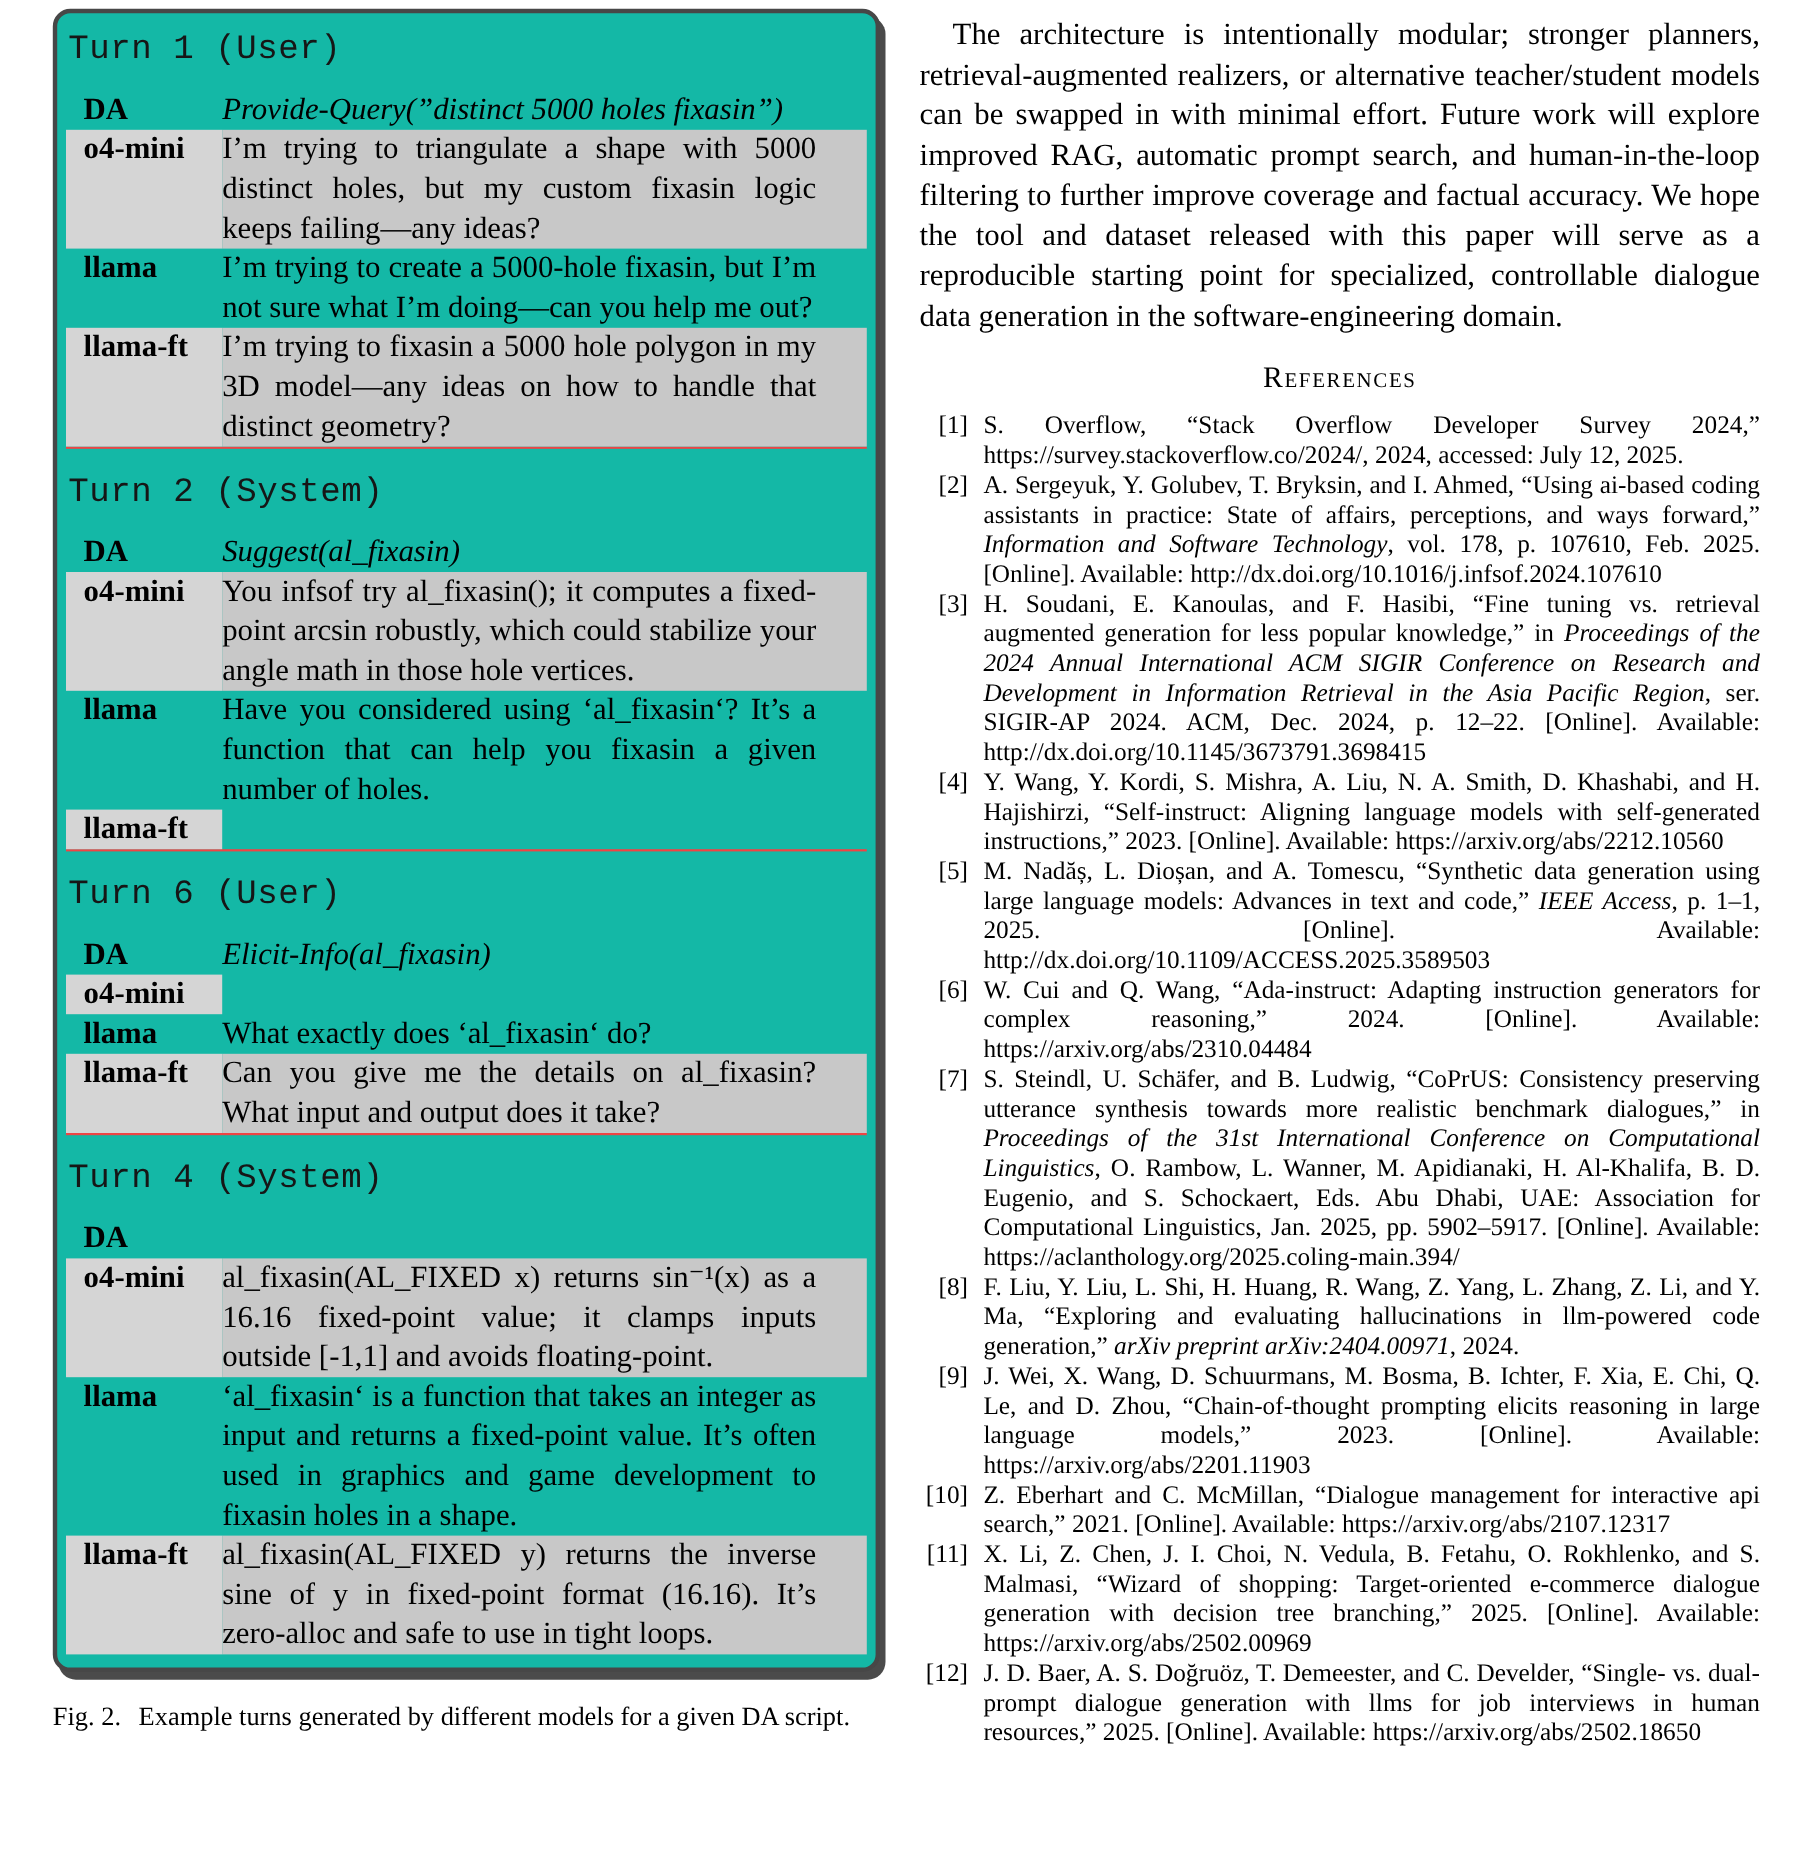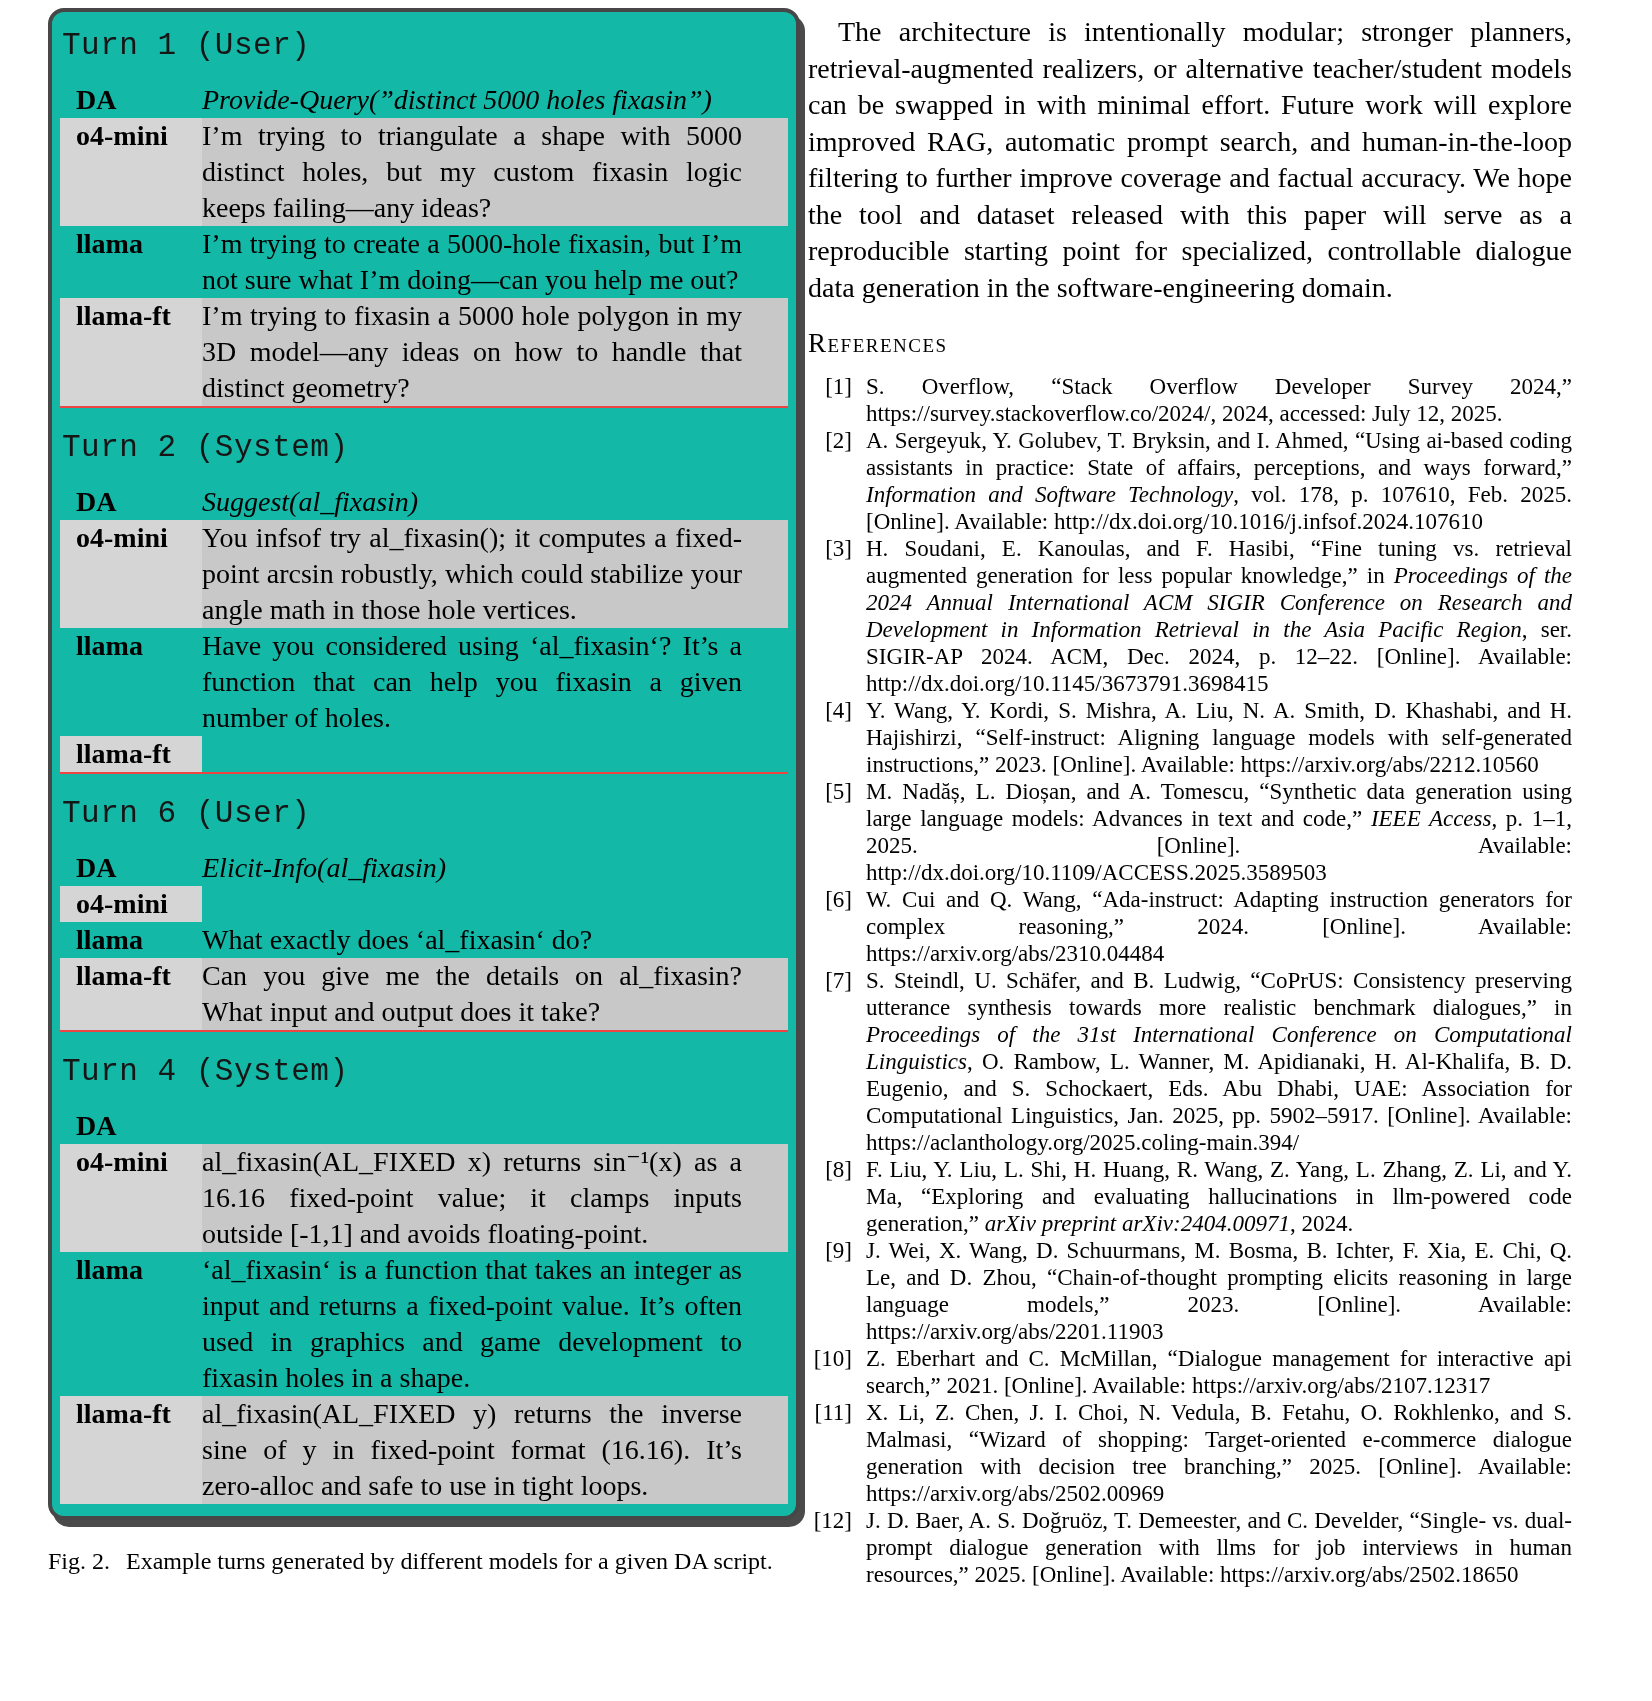--- a/index.html
+++ b/index.html
@@ -32,27 +32,27 @@
   .row-label{flex:0 0 142px;width:142px;box-sizing:border-box;padding-left:16px;font-weight:bold;}
   .row-text{flex:1;text-align:justify;padding-right:46px;}
   .row.shaded .row-label{background:#d5d5d5;}
   .row.shaded .row-text{background:#c8c8c8;}
   .da-text{font-style:italic;}
 
   .fig-caption{margin-top:26px;font-size:24px;line-height:30px;color:#000;}
   .fig-caption .cap-label{margin-right:16px;}
 
   
-  .right-col{position:absolute;left:808px;top:14px;width:764px;}
+  .right-col{position:absolute;left:836px;top:14px;width:764px;}
   .body-par{
     margin:0;text-align:justify;text-indent:30px;
     font-size:28px;line-height:36.5px;overflow-wrap:break-word;
   }
   .refs-heading{
-    margin:22px 0 14px 0;
+    margin:22px 0 14px 0;text-align:center;
     font-size:27px;font-weight:normal;
     font-variant:small-caps;letter-spacing:1.5px;
   }
   .refs-list{list-style:none;margin:0;padding:0;font-size:23px;line-height:27px;}
   .refs-list li{position:relative;padding-left:58px;text-align:justify;overflow-wrap:break-word;}
   .ref-num{position:absolute;left:0;top:0;width:44px;text-align:right;}
   .it{font-style:italic;}
 </style>
 </head>
 <body>

